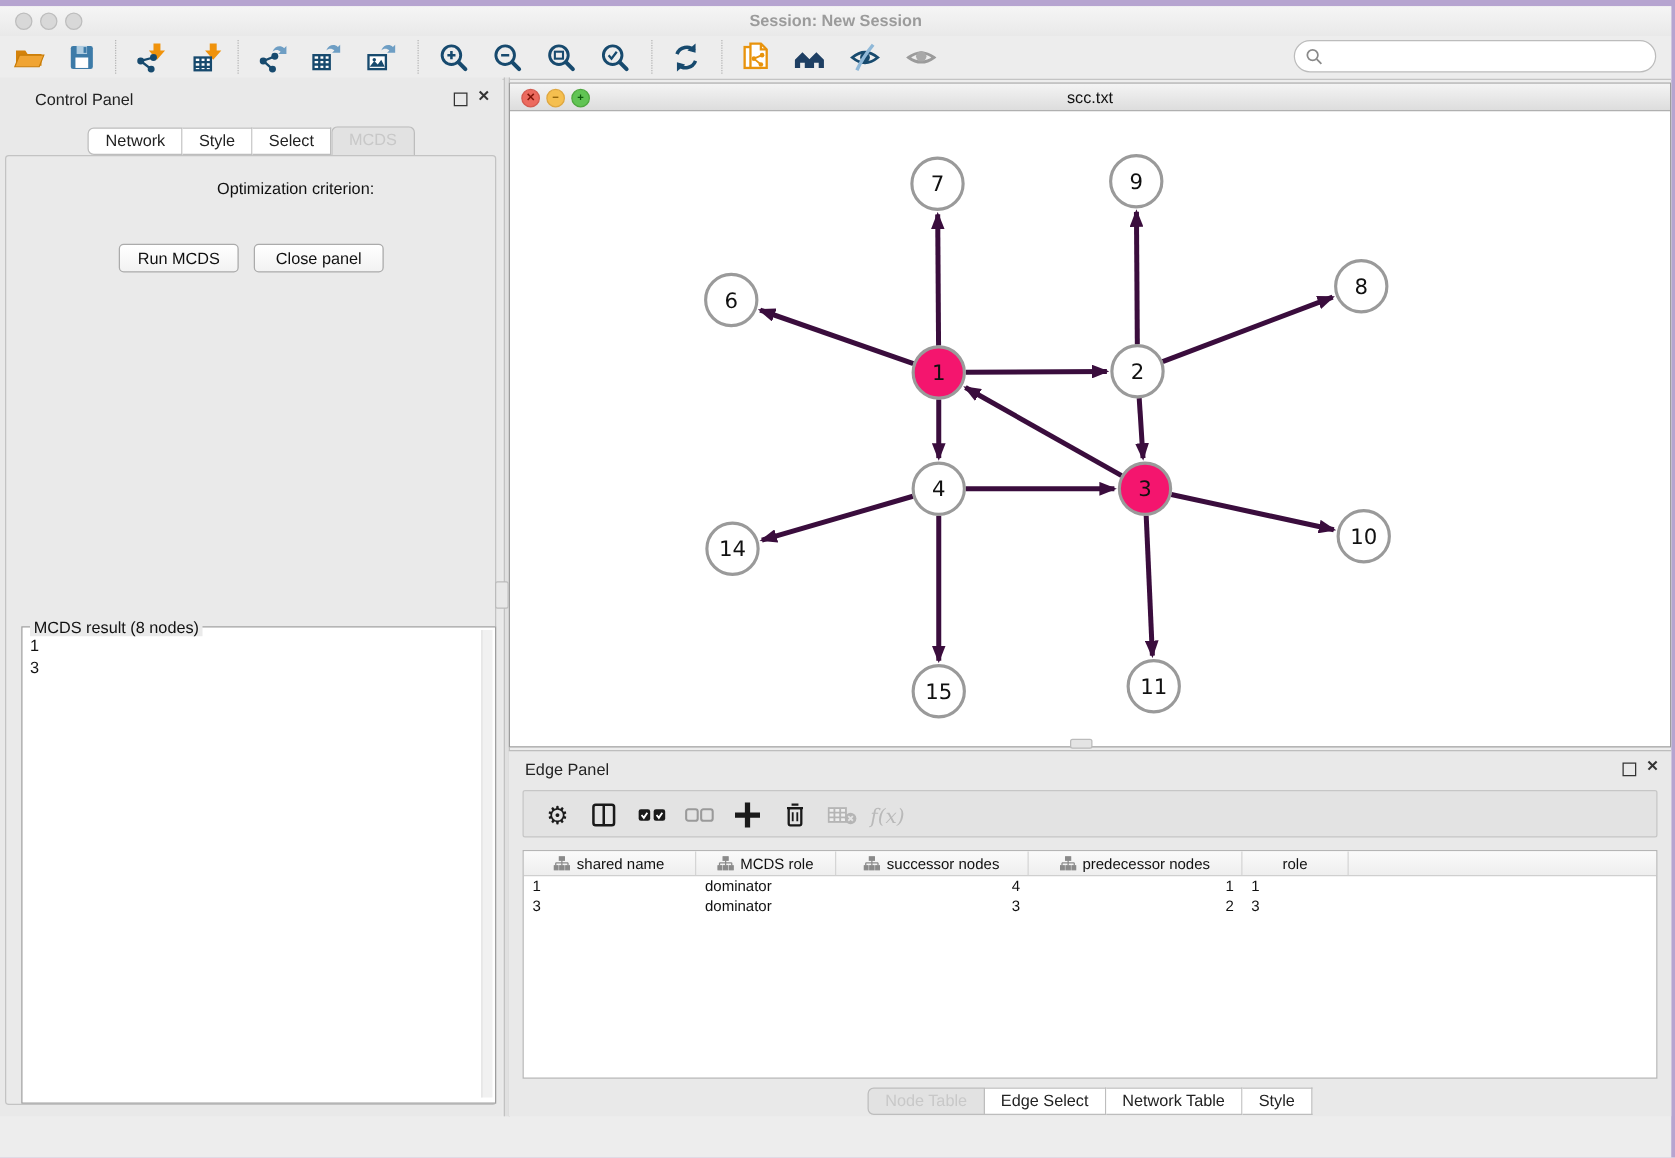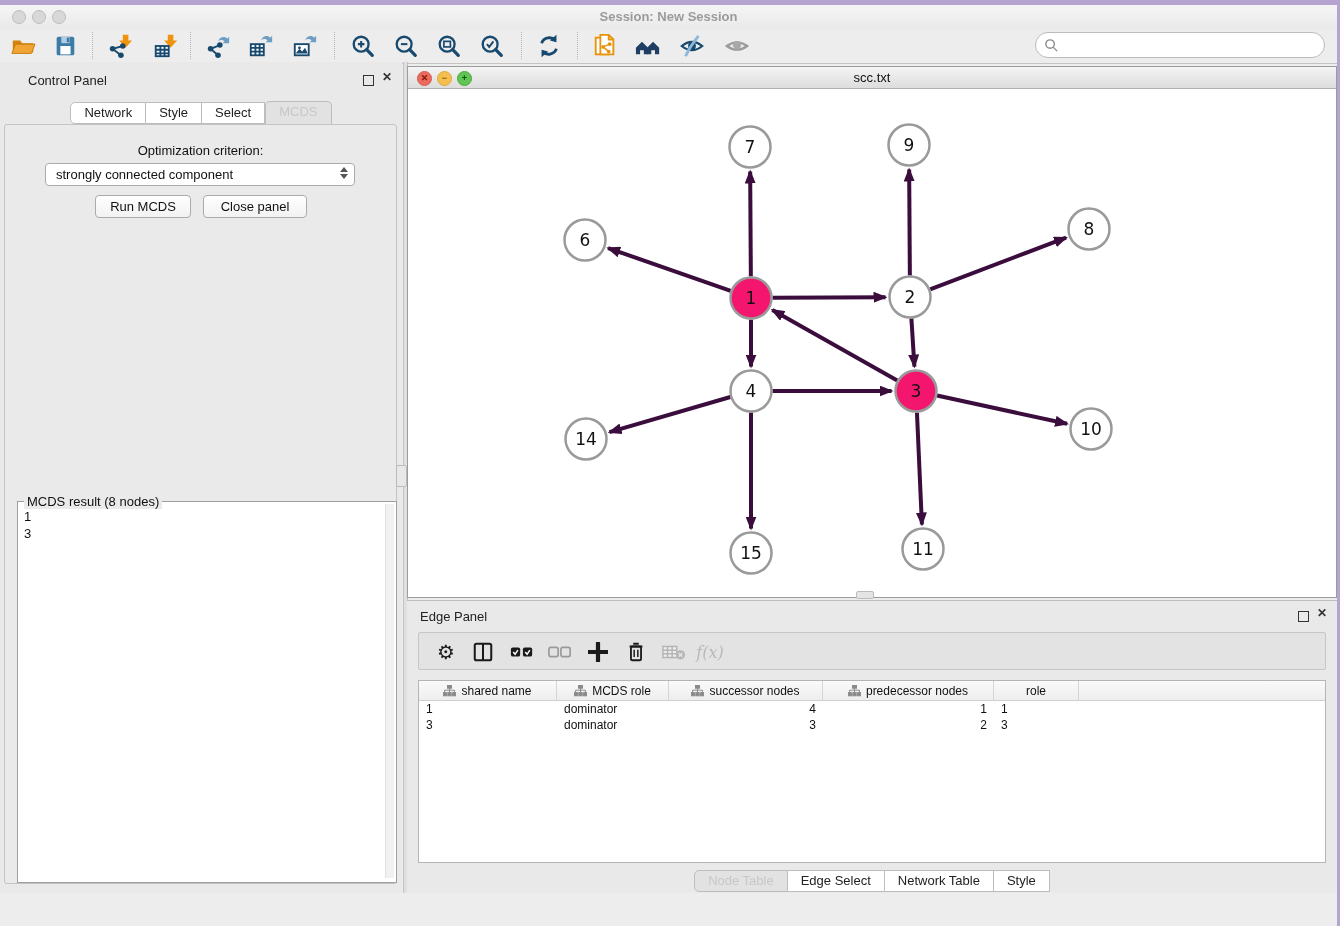--- a/index.html
+++ b/index.html
@@ -24,21 +24,21 @@
   .panel-title{font-size:13px;color:#222;}
   .panel-btn{font-weight:bold;color:#333;font-size:12px;cursor:default;}
   .float-square{display:inline-block;width:9px;height:9px;border:1.5px solid #333;}
   #cp-tabs{position:absolute;left:0;top:40px;width:100%;display:flex;justify-content:center;}
   .tab{height:20px;line-height:20px;padding:0 13px;background:#fff;border:1px solid #bdbdbd;
        border-left:none;font-size:13px;color:#222;}
   .tab:first-child{border-left:1px solid #bdbdbd;border-radius:5px 0 0 5px;}
   .tab.active{background:#e2e2e2;color:#c8c8c8;border-radius:5px 5px 0 0;border-left:1px solid #bdbdbd;
        border-bottom:1px solid #e2e2e2;height:22px;margin-top:-1px;}
   #cp-content{left:4px;top:62px;width:393px;height:760px;background:#eaeaea;border:1px solid #c3c3c3;
-       border-radius:3px;box-sizing:border-box;}
+       border-radius:3px;box-sizing:border-box;padding-left:36px;}
   #opt-label{width:100%;text-align:center;top:18px;font-size:13px;color:#111;}
   #criterion-select{left:40px;top:38px;width:310px;height:23px;background:#fff;border:1px solid #ababab;
        border-radius:4px;display:flex;align-items:center;padding-left:10px;box-sizing:border-box;font-size:13px;color:#111;}
   .stepper{position:absolute;right:6px;top:3px;display:flex;flex-direction:column;gap:2px;}
   .stepper i{width:0;height:0;border-left:4px solid transparent;border-right:4px solid transparent;}
   .stepper .up{border-bottom:5px solid #555;}
   .stepper .dn{border-top:5px solid #555;}
   .cp-btn{position:absolute;top:70px;height:23px;background:linear-gradient(#ffffff,#f2f2f2);
       border:1px solid #ababab;border-radius:4px;font-size:13px;color:#111;display:flex;
       align-items:center;justify-content:center;box-sizing:border-box;}
@@ -237,27 +237,20 @@
 
     <div id="cp-tabs">
         <div class="tab">Network</div>
         <div class="tab">Style</div>
         <div class="tab">Select</div>
         <div class="tab active">MCDS</div>
       </div>
 
     <div id="cp-content" class="abs">
       <div id="opt-label" class="abs">Optimization criterion:</div>
-      <div id="criterion-select" class="abs">
-        <span>strongly connected component</span>
-        <span class="stepper">
-            <i class="up"></i>
-            <i class="dn"></i>
-          </span>
-      </div>
       <div class="cp-btn" style="left:90px;width:96px">Run MCDS</div>
       <div class="cp-btn" style="left:198px;width:104px">Close panel</div>
 
       <div id="mcds-result" class="abs">
         <span id="mcds-legend">MCDS result (8 nodes)</span>
         <div id="mcds-text">1
 3</div>
         <div id="mcds-scroll"></div>
       </div>
     </div>

